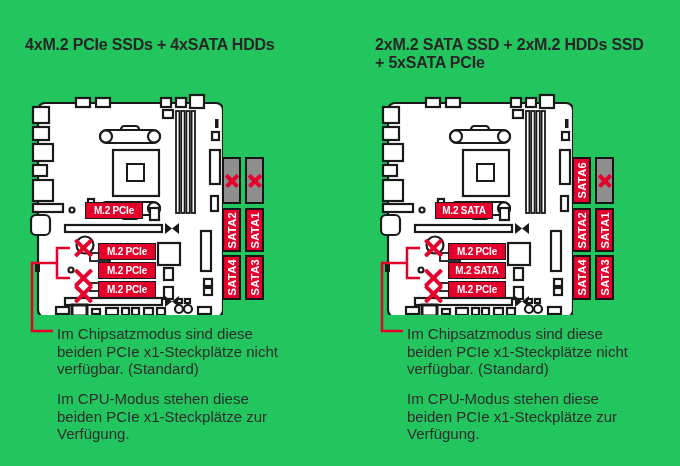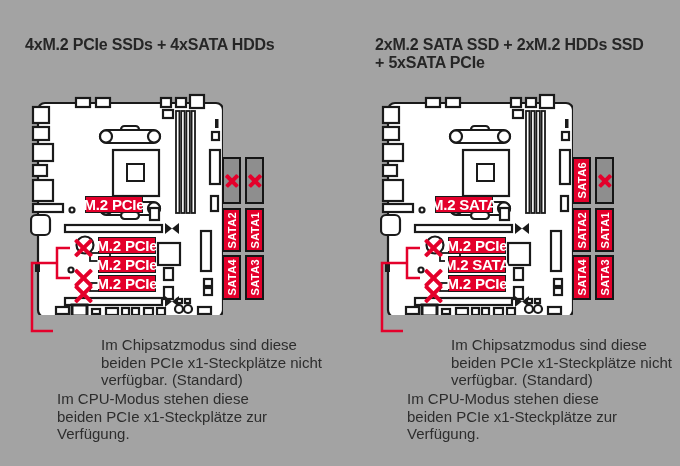--- a/index.html
+++ b/index.html
@@ -1,29 +1,29 @@
 <!DOCTYPE html>
 <html style="--red: #e4002b; --gray: #8e8e8e; --line: #1a1a1a; --text: #2d2d2d;"><head>
 <meta charset="utf-8">
 <style>
   html,body{margin:0;padding:0;background:#fff;}
-  .canvas{position:relative;width:680px;height:466px;background:#a3a3a3;overflow:hidden;
+  .canvas{position:relative;width:680px;height:466px;background:#22c55e;overflow:hidden;
           font-family:"Liberation Sans",sans-serif;color:var(--text,#2d2d2d);}
   .panel{position:absolute;top:0;left:0;width:340px;height:466px;}
   .panel.right{left:350px;}
 
   .title{position:absolute;left:25px;top:36px;font-size:16px;font-weight:bold;
          line-height:18px;letter-spacing:-0.2px;white-space:nowrap;color:#262626;}
 
   .board{position:absolute;left:22px;top:83px;width:201px;height:232px;}
 
   .m2{position:absolute;width:58px;height:17px;box-sizing:border-box;
       background:var(--red,#e4002b);border:1.5px solid #1a1a1a;color:#fff;
-      font-size:15px;font-weight:bold;letter-spacing:-0.2px;
-      display:flex;align-items:center;justify-content:center;white-space:nowrap;}
+      font-size:10px;font-weight:bold;letter-spacing:-0.2px;
+      display:flex;align-items:center;justify-content:center;white-space:nowrap;margin-top:6px;}
   .m2-1{left:85px;top:196px;}
   .m2-2{left:98px;top:237px;}
   .m2-3{left:98px;top:256px;}
   .m2-4{left:98px;top:275px;}
 
   .xmark{position:absolute;width:19px;height:19px;}
   .xmark::before,.xmark::after{content:"";position:absolute;left:-2px;right:-2px;top:50%;
       height:4px;margin-top:-2px;background:var(--red,#e4002b);border-radius:1px;}
   .xmark::before{transform:rotate(45deg);}
   .xmark::after{transform:rotate(-45deg);}
@@ -43,21 +43,21 @@
   .sata{position:absolute;width:19px;box-sizing:border-box;background:var(--red,#e4002b);
         border:2px solid #151515;display:flex;align-items:center;justify-content:center;}
   .sata.gray{background:var(--gray,#8e8e8e);}
   .sata .lbl{writing-mode:vertical-rl;transform:rotate(180deg);color:#fff;
              font-size:11px;font-weight:bold;letter-spacing:0.4px;}
   .c1{left:222px;} .c2{left:245px;}
   .r1{top:157px;height:47px;} .r2{top:208px;height:44px;} .r3{top:255px;height:45px;}
 
   .note{position:absolute;left:57px;font-size:15px;line-height:17.5px;
         color:#2d2d2d;white-space:nowrap;}
-  .note1{top:336px;margin-left:44px;} .note2{top:390px;}
+  .note1{top:325px;} .note2{top:390px;}
 
   .defs{position:absolute;width:0;height:0;overflow:hidden;}
 </style>
 </head>
 <body>
 
 <div class="canvas">
 
   <svg class="defs" aria-hidden="true">
     <defs>

